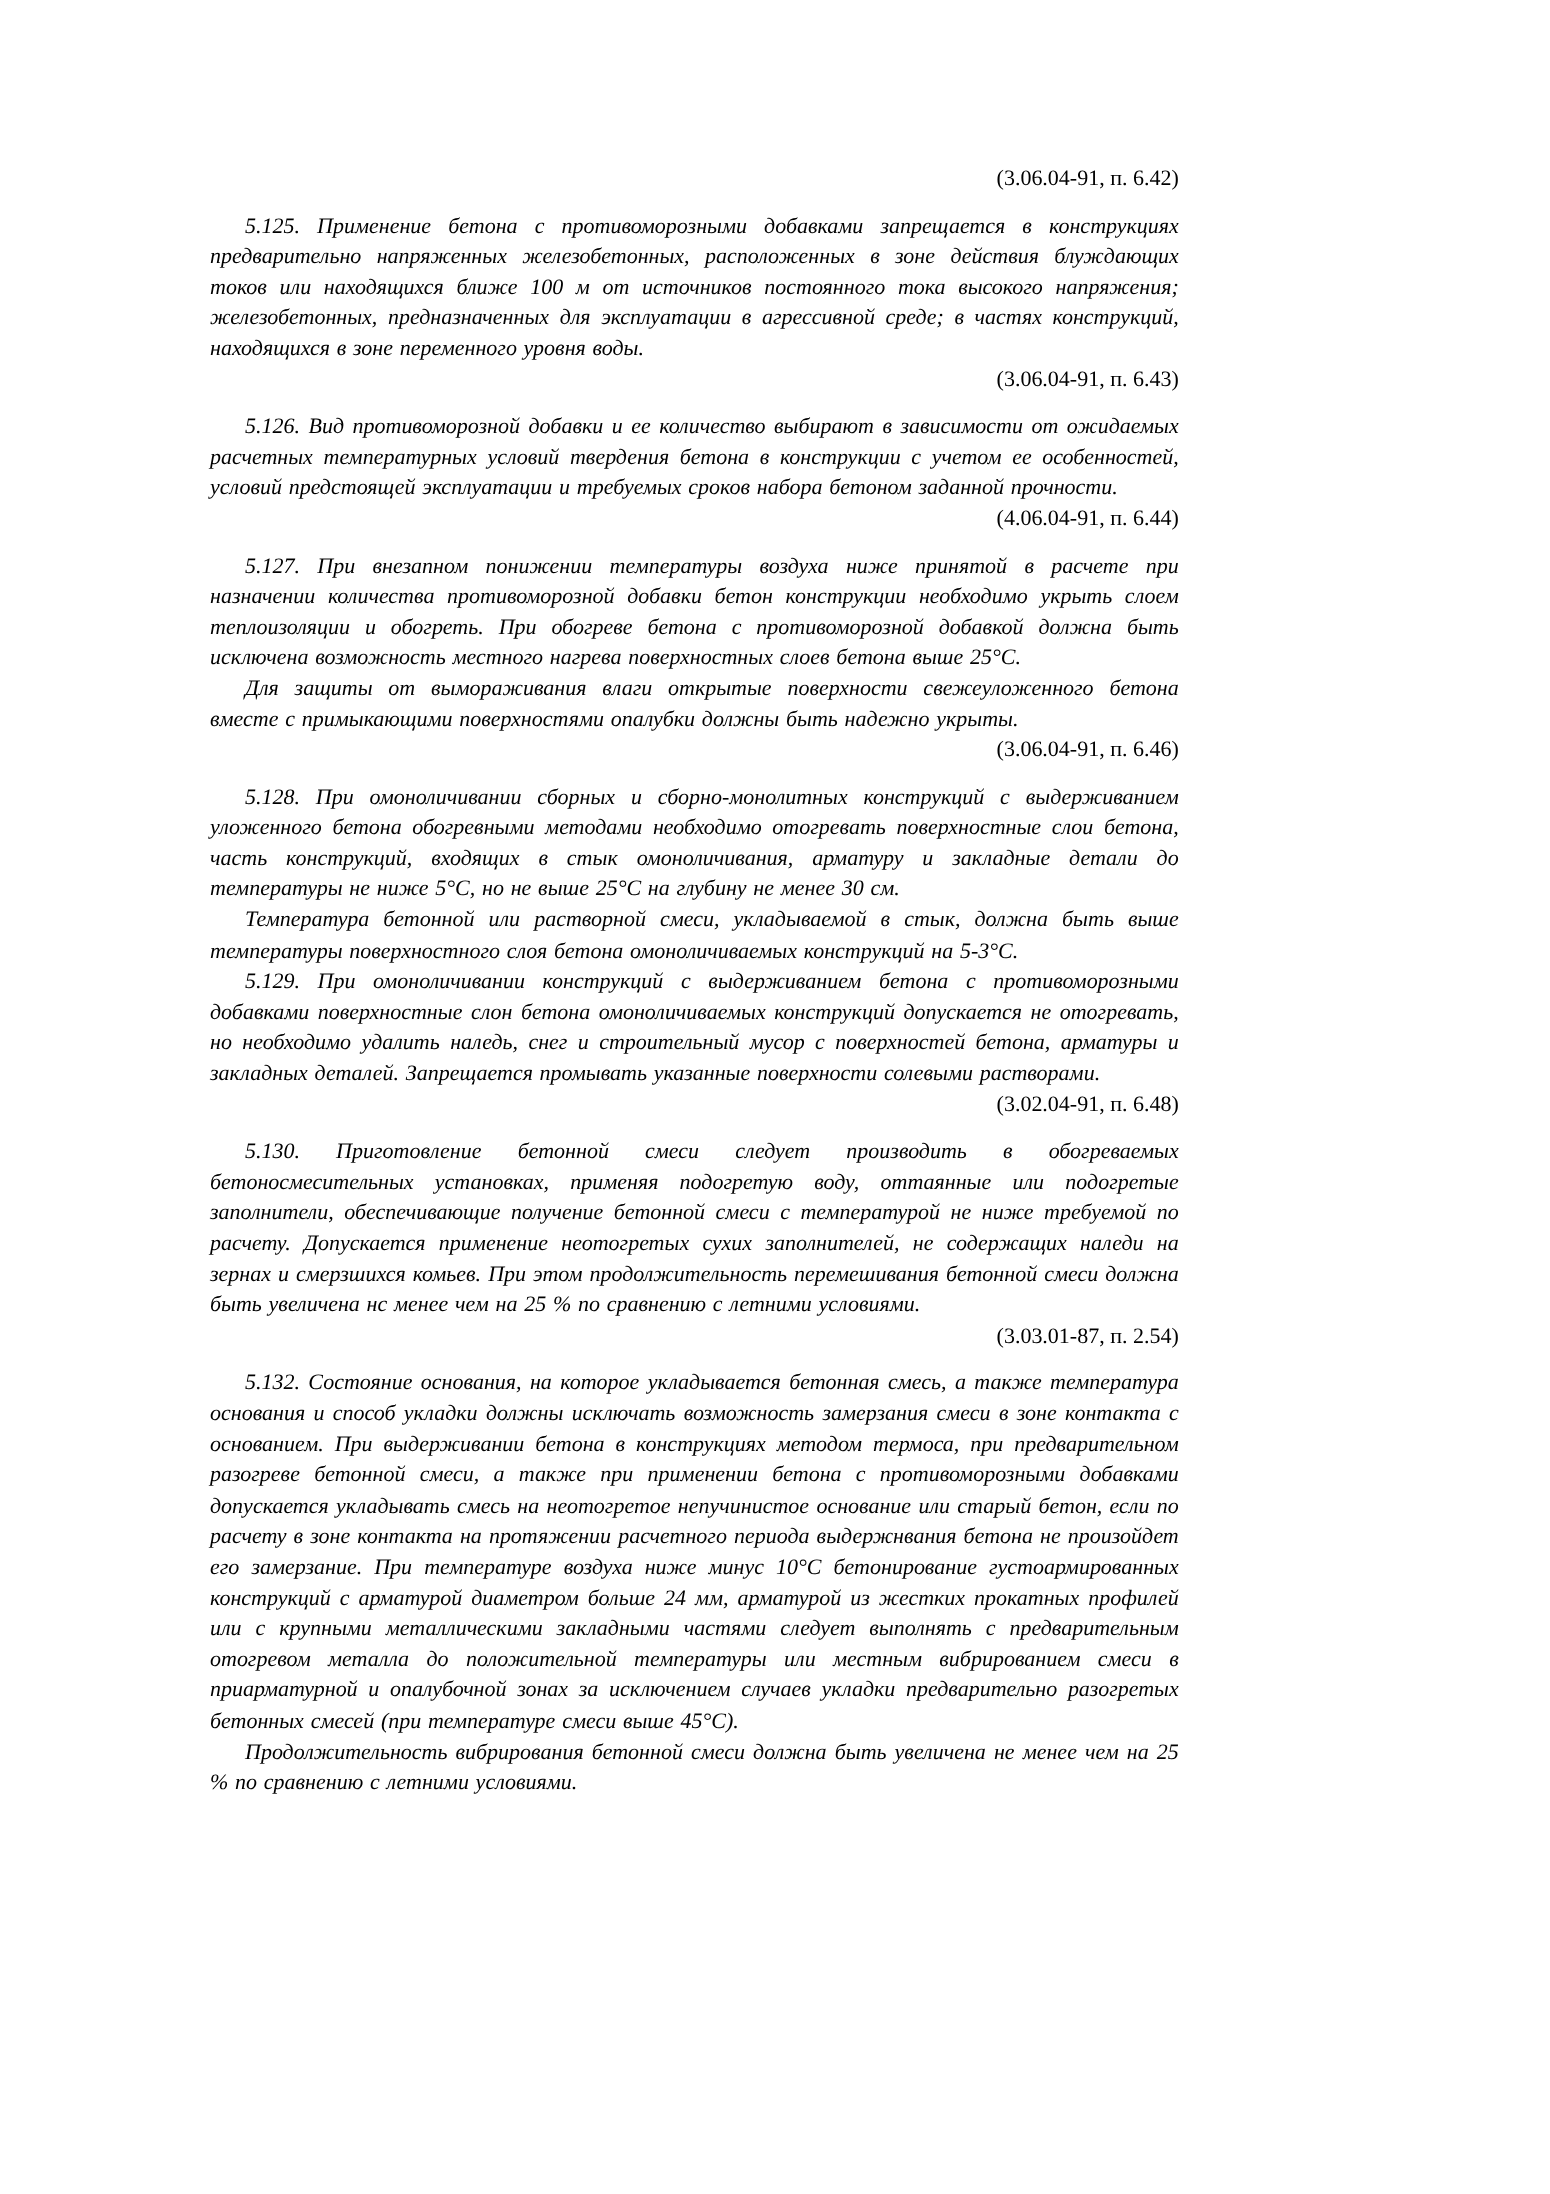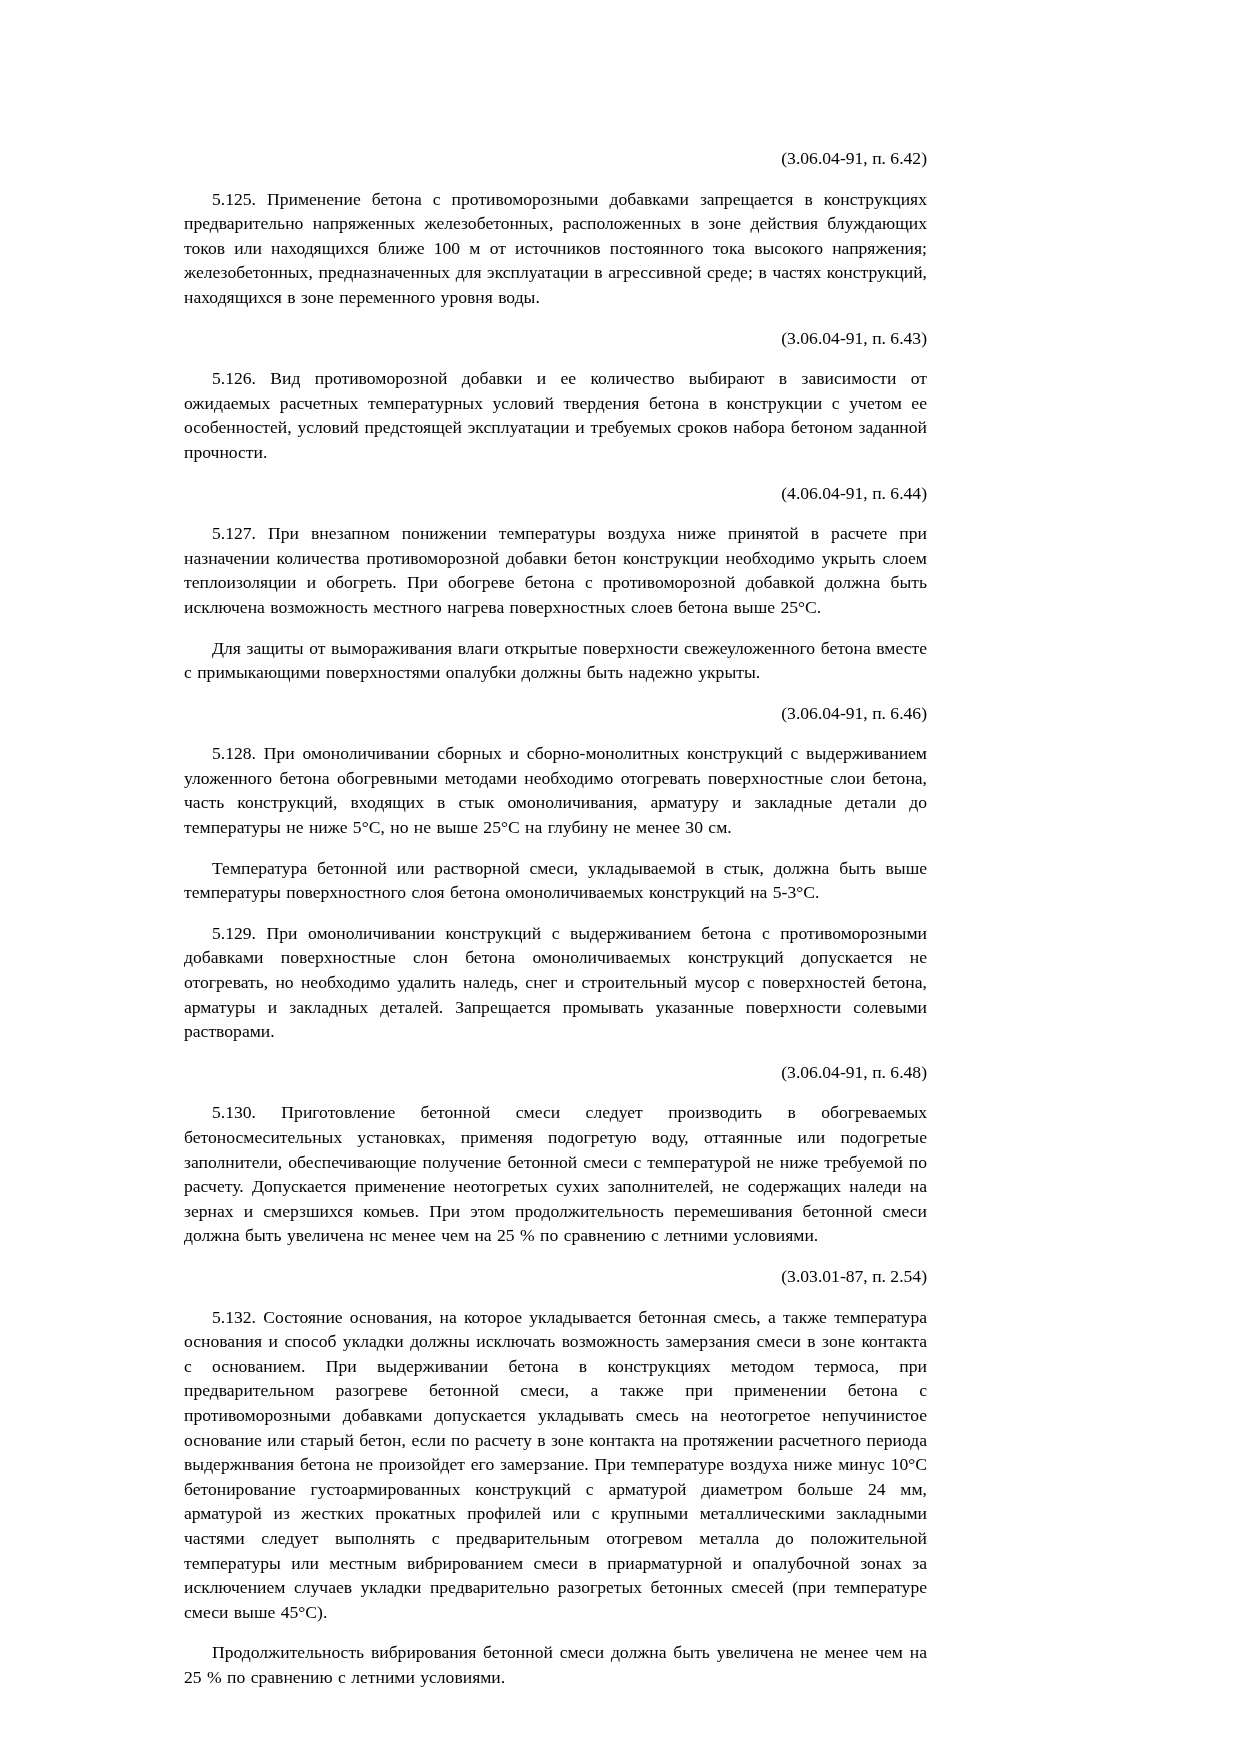--- a/index.html
+++ b/index.html
@@ -14,29 +14,30 @@
     color: #000000;
     box-sizing: border-box;
   }
   .page {
     box-sizing: border-box;
     width: 1240px;
     min-height: 1755px;
     padding: 130px 297px 60px 168px;
   }
   .doc-body p {
-    margin: 16px;
+    margin: 0;
     font-size: 17.6px;
     line-height: 24.6px;
   }
   .doc-body p.para {
     text-align: justify;
     text-align-last: left;
     text-indent: 28px;
     word-spacing: 1px;
+    font-style: italic;
   }
   .doc-body p.ref {
     text-align: right;
     margin-bottom: 13px;
   }
 </style>
 </head>
 <body>
 
 <div class="page">
@@ -45,19 +46,19 @@
       <p class="para">5.125. Применение бетона с противоморозными добавками запрещается в конструкциях предварительно напряженных железобетонных, расположенных в зоне действия блуждающих токов или находящихся ближе 100 м от источников постоянного тока высокого напряжения; железобетонных, предназначенных для эксплуатации в агрессивной среде; в частях конструкций, находящихся в зоне переменного уровня воды.</p>
       <p class="ref">(3.06.04-91, п. 6.43)</p>
       <p class="para">5.126. Вид противоморозной добавки и ее количество выбирают в зависимости от ожидаемых расчетных температурных условий твердения бетона в конструкции с учетом ее особенностей, условий предстоящей эксплуатации и требуемых сроков набора бетоном заданной прочности.</p>
       <p class="ref">(4.06.04-91, п. 6.44)</p>
       <p class="para">5.127. При внезапном понижении температуры воздуха ниже принятой в расчете при назначении количества противоморозной добавки бетон конструкции необходимо укрыть слоем теплоизоляции и обогреть. При обогреве бетона с противоморозной добавкой должна быть исключена возможность местного нагрева поверхностных слоев бетона выше 25°С.</p>
       <p class="para">Для защиты от вымораживания влаги открытые поверхности свежеуложенного бетона вместе с примыкающими поверхностями опалубки должны быть надежно укрыты.</p>
       <p class="ref">(3.06.04-91, п. 6.46)</p>
       <p class="para">5.128. При омоноличивании сборных и сборно-монолитных конструкций с выдерживанием уложенного бетона обогревными методами необходимо отогревать поверхностные слои бетона, часть конструкций, входящих в стык омоноличивания, арматуру и закладные детали до температуры не ниже 5°С, но не выше 25°С на глубину не менее 30 см.</p>
       <p class="para">Температура бетонной или растворной смеси, укладываемой в стык, должна быть выше температуры поверхностного слоя бетона омоноличиваемых конструкций на 5-3°С.</p>
       <p class="para">5.129. При омоноличивании конструкций с выдерживанием бетона с противоморозными добавками поверхностные слон бетона омоноличиваемых конструкций допускается не отогревать, но необходимо удалить наледь, снег и строительный мусор с поверхностей бетона, арматуры и закладных деталей. Запрещается промывать указанные поверхности солевыми растворами.</p>
-      <p class="ref">(3.06.04-91, п. 6.48)</p>
+      <p class="ref">(3.02.04-91, п. 6.48)</p>
       <p class="para">5.130. Приготовление бетонной смеси следует производить в обогреваемых бетоносмесительных установках, применяя подогретую воду, оттаянные или подогретые заполнители, обеспечивающие получение бетонной смеси с температурой не ниже требуемой по расчету. Допускается применение неотогретых сухих заполнителей, не содержащих наледи на зернах и смерзшихся комьев. При этом продолжительность перемешивания бетонной смеси должна быть увеличена нс менее чем на 25 % по сравнению с летними условиями.</p>
       <p class="ref">(3.03.01-87, п. 2.54)</p>
       <p class="para">5.132. Состояние основания, на которое укладывается бетонная смесь, а также температура основания и способ укладки должны исключать возможность замерзания смеси в зоне контакта с основанием. При выдерживании бетона в конструкциях методом термоса, при предварительном разогреве бетонной смеси, а также при применении бетона с противоморозными добавками допускается укладывать смесь на неотогретое непучинистое основание или старый бетон, если по расчету в зоне контакта на протяжении расчетного периода выдержнвания бетона не произойдет его замерзание. При температуре воздуха ниже минус 10°С бетонирование густоармированных конструкций с арматурой диаметром больше 24 мм, арматурой из жестких прокатных профилей или с крупными металлическими закладными частями следует выполнять с предварительным отогревом металла до положительной температуры или местным вибрированием смеси в приарматурной и опалубочной зонах за исключением случаев укладки предварительно разогретых бетонных смесей (при температуре смеси выше 45°С).</p>
       <p class="para">Продолжительность вибрирования бетонной смеси должна быть увеличена не менее чем на 25 % по сравнению с летними условиями.</p>
     </div>
 </div>
 
 </body></html>

